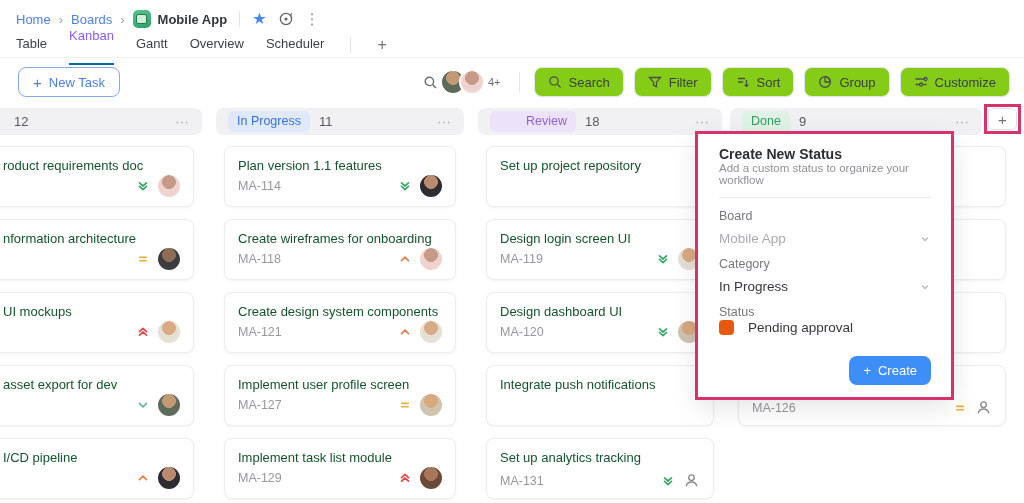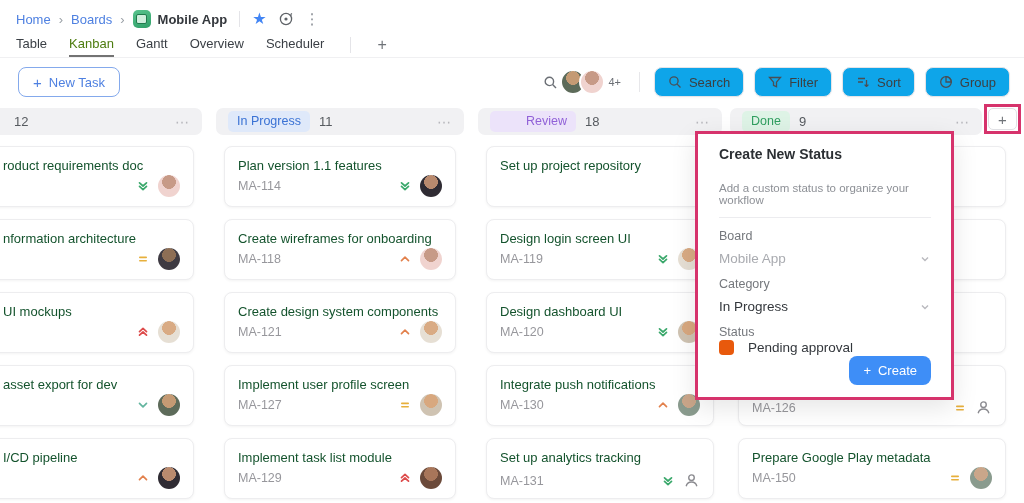--- a/index.html
+++ b/index.html
@@ -17,37 +17,37 @@
   .board-ico i{display:block;width:9px;height:8px;border-radius:2px;background:#cfeedd;border:1px solid #1f7a4c;}
   .board-name{font-weight:700;color:#33373c;}
   .tb-div{width:1px;height:16px;background:#e4e4e8;margin:0 4px;}
   .star{color:#4285f4;font-size:16px;line-height:1;cursor:pointer;}
   .icon-btn{display:flex;align-items:center;justify-content:center;width:22px;height:22px;color:#5f6368;cursor:pointer;}
   .kebab{color:#8a8f96;font-size:15px;letter-spacing:0;width:14px;text-align:center;cursor:pointer;}
 
   .tabsbar{position:absolute;top:32px;left:0;right:0;height:26px;display:flex;align-items:center;
     padding:0 16px;gap:22px;font-size:13px;border-bottom:1px solid #f0f0f2;box-sizing:border-box;}
   .tab{color:#3a3f45;cursor:pointer;padding:4px 0 6px;}
-  .tab.active{color:#4d7c0f;border-bottom:2px solid #737373;padding-bottom:4px;}
+  .tab.active{color:#8b5cf6;border-bottom:2px solid #0369a1;padding-bottom:20px;}
   .tab-plus{color:#6f7378;font-size:16px;cursor:pointer;}
 
   .toolbar{position:absolute;top:62px;left:0;right:0;height:40px;display:flex;align-items:center;
     padding:0 14px 0 18px;box-sizing:border-box;}
   .btn-new{display:inline-flex;align-items:center;gap:7px;height:30px;padding:0 14px;border:1px solid #84a9ec;
     border-radius:8px;color:#4e80e1;font-size:13px;background:#fff;cursor:pointer;}
   .btn-new .plus{font-size:15px;}
   .tb-right{margin-left:auto;display:flex;align-items:center;gap:10px;}
   .avgroup{display:flex;align-items:center;margin-right:4px;cursor:pointer;}
   .avgroup svg{margin-right:2px;}
   .av{width:22px;height:22px;border-radius:50%;border:2px solid #fff;box-sizing:content-box;}
   .av+.av{margin-left:-7px;}
   .av-more{font-size:11px;color:#6b6f75;margin-left:3px;}
   .tb-sep{width:1px;height:20px;background:#e7e7ea;margin:0 4px;}
   .tbtn{display:inline-flex;align-items:center;gap:7px;height:30px;padding:12px 13px;border:1px solid #e4e4e8;
-    border-radius:8px;background:#0ea5e9;color:#3c4043;font-size:13px;cursor:pointer;box-shadow:0 1px 2px rgba(0,0,0,.03);}
+    border-radius:8px;background:#84cc16;color:#3c4043;font-size:13px;cursor:pointer;box-shadow:0 1px 2px rgba(0,0,0,.03);}
 
   
   .board{position:absolute;top:106px;left:0;width:1024px;bottom:0;}
   .column{position:absolute;top:2px;bottom:0;}
   .col-header{height:27px;border-radius:7px;background:#f1f1f3;display:flex;align-items:center;
     padding:0 12px;box-sizing:border-box;gap:9px;}
   .pill{font-size:12.5px;padding:2px 9px;border-radius:5px;line-height:1.3;}
   .col-count{font-size:13px;color:#565a5f;}
   .col-menu{margin-left:auto;color:#b7b7bc;font-size:14px;letter-spacing:1px;cursor:pointer;}
   .cards{margin:11px 8px 0;display:flex;flex-direction:column;gap:12px;}
@@ -74,21 +74,21 @@
   .add-col-hl{position:absolute;left:984px;top:104px;width:37px;height:30px;border:3px solid var(--crimson);
     display:flex;align-items:center;justify-content:center;z-index:60;background:#fff;box-sizing:border-box;}
   .add-col{width:29px;height:22px;border:1px solid #e0e0e4;border-radius:5px;background:#fff;color:#6f7378;
     font-size:15px;line-height:1;display:flex;align-items:center;justify-content:center;cursor:pointer;padding:0;}
 
   
   .modal{position:absolute;left:695px;top:131px;width:259px;height:269px;background:#fff;z-index:50;
     border:3px solid var(--crimson);box-sizing:border-box;box-shadow:0 8px 24px rgba(0,0,0,.10);
     padding:12px 20px 12px 21px;display:flex;flex-direction:column;}
   .m-title{font-size:14px;font-weight:700;color:#2b2f33;}
-  .m-sub{font-size:11.5px;color:#8d9096;margin-top:20px;}
+  .m-sub{font-size:11.5px;color:#8d9096;margin-top:0;}
   .m-hr{border:none;border-top:1px solid #ececef;margin:11px 0 0;width:100%;}
   .m-label{font-size:12.5px;color:#74777c;margin-top:11px;}
   .m-valrow{display:flex;align-items:center;justify-content:space-between;margin-top:8px;cursor:pointer;}
   .m-val{font-size:13.5px;color:#33373c;}
   .m-val.muted{color:#a9abb0;}
   .m-statusrow{display:flex;align-items:center;gap:14px;margin-top:1px;cursor:pointer;}
   .swatch{width:15px;height:15px;border-radius:4px;background:var(--swatch);}
   .m-create{margin-top:auto;align-self:flex-end;display:inline-flex;align-items:center;gap:7px;height:29px;
     padding:0 14px;background:var(--create-blue);color:#fff;border:none;border-radius:8px;font-size:13px;cursor:pointer;}
 </style>
@@ -165,20 +165,29 @@
         </svg>
         <span>Sort</span>
       </button>
       <button class="tbtn">
         <svg width="14" height="14" viewBox="0 0 14 14" fill="none" stroke="#4a4e54" stroke-width="1.3">
           <circle cx="7" cy="7" r="5.3"></circle>
             <path d="M7 1.7 A5.3 5.3 0 0 1 12.3 7 L7 7 Z"></path>
         </svg>
         <span>Group</span>
       </button>
+      <button class="tbtn">
+        <svg width="14" height="14" viewBox="0 0 14 14" fill="none" stroke="#4a4e54" stroke-width="1.3">
+          <path d="M1.5 4 H11 M1.5 9.5 H5"></path>
+            <circle cx="11.5" cy="4" r="1.5"></circle>
+            <circle cx="7" cy="9.5" r="1.5"></circle>
+            <path d="M8.5 9.5 H12.5"></path>
+        </svg>
+        <span>Customize</span>
+      </button>
     </div>
   </div>
 
   <div class="board" id="board">
       <div class="column" style="left: -46px; width: 248px;">
         <div class="col-header">
           <span class="col-count" style="margin-left: 48px;">12</span>
           <span class="col-menu">⋯</span>
         </div>
         <div class="cards clip-cards">
@@ -374,31 +383,20 @@
                     <path d="M2.5 2.8 L6 6 L9.5 2.8" stroke="#3aa86b" fill="none" stroke-width="1.7" stroke-linecap="round" stroke-linejoin="round"></path>
                     <path d="M2.5 6.4 L6 9.6 L9.5 6.4" stroke="#3aa86b" fill="none" stroke-width="1.7" stroke-linecap="round" stroke-linejoin="round"></path>
                   </svg>
                 </span>
                 <span class="avatar av-a6"></span>
               </span>
             </div>
           </div>
           <div class="card">
             <div class="card-title">Integrate push notifications</div>
-            <div class="card-row">
-              <span class="card-id">MA-130</span>
-              <span class="card-icons">
-                <span class="prio">
-                  <svg width="12" height="12" viewBox="0 0 12 12">
-                    <path d="M2.5 7.6 L6 4.2 L9.5 7.6" stroke="#e2814d" fill="none" stroke-width="1.7" stroke-linecap="round" stroke-linejoin="round"></path>
-                  </svg>
-                </span>
-                <span class="avatar av-a8"></span>
-              </span>
-            </div>
           </div>
           <div class="card">
             <div class="card-title">Set up analytics tracking</div>
             <div class="card-row">
               <span class="card-id">MA-131</span>
               <span class="card-icons">
                 <span class="prio">
                   <svg width="12" height="12" viewBox="0 0 12 12">
                     <path d="M2.5 2.8 L6 6 L9.5 2.8" stroke="#3aa86b" fill="none" stroke-width="1.7" stroke-linecap="round" stroke-linejoin="round"></path>
                     <path d="M2.5 6.4 L6 9.6 L9.5 6.4" stroke="#3aa86b" fill="none" stroke-width="1.7" stroke-linecap="round" stroke-linejoin="round"></path>
@@ -453,35 +451,20 @@
                     <rect x="2" y="3.6" width="8" height="1.7" rx="0.8" fill="#e7b03c"></rect>
                     <rect x="2" y="6.9" width="8" height="1.7" rx="0.8" fill="#e7b03c"></rect>
                   </svg>
                 </span>
                 <span class="prio">
                   <svg width="17" height="17" viewBox="0 0 16 16" fill="none" stroke="#8a8a8f" stroke-width="1.3">
                     <circle cx="8" cy="5.3" r="2.6"></circle>
                     <path d="M3 13.4 C3.6 10.5 5.6 9.4 8 9.4 C10.4 9.4 12.4 10.5 13 13.4"></path>
                   </svg>
                 </span>
-              </span>
-            </div>
-          </div>
-          <div class="card">
-            <div class="card-title">Prepare Google Play metadata</div>
-            <div class="card-row">
-              <span class="card-id">MA-150</span>
-              <span class="card-icons">
-                <span class="prio">
-                  <svg width="12" height="12" viewBox="0 0 12 12">
-                    <rect x="2" y="3.6" width="8" height="1.7" rx="0.8" fill="#e7b03c"></rect>
-                    <rect x="2" y="6.9" width="8" height="1.7" rx="0.8" fill="#e7b03c"></rect>
-                  </svg>
-                </span>
-                <span class="avatar av-a8"></span>
               </span>
             </div>
           </div>
         </div>
       </div>
     </div>
 
   <div class="add-col-hl">
     <button class="add-col">
       <span>+</span>

